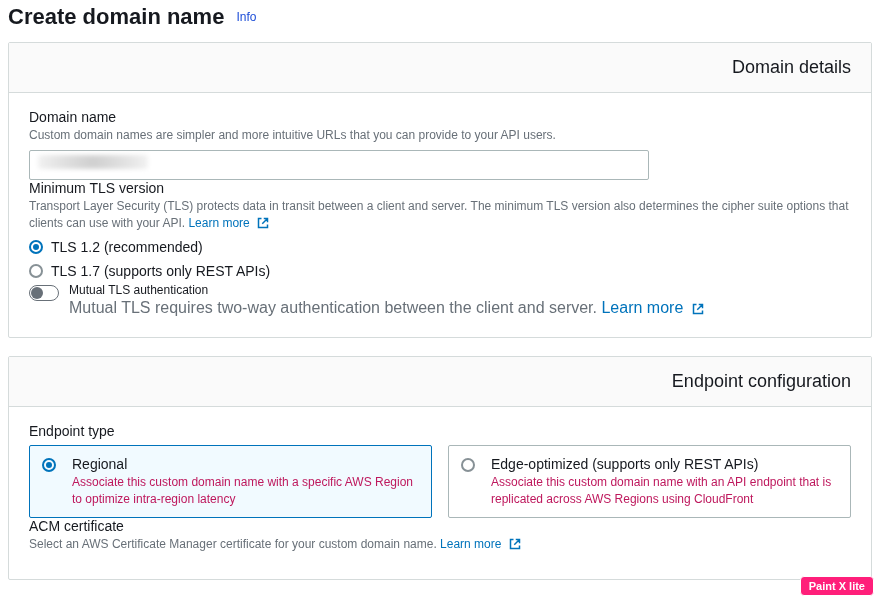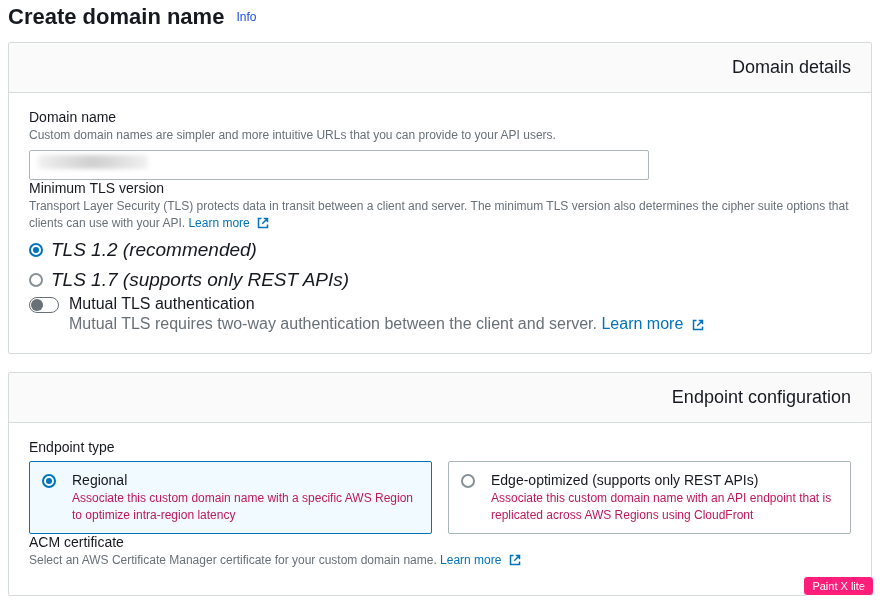--- a/index.html
+++ b/index.html
@@ -78,31 +78,31 @@
   .radio-list { display: flex; flex-direction: column; gap: 8px; margin-top: 4px; }
   .radio-item { display: flex; align-items: center; gap: 8px; cursor: pointer; }
   .radio-circle {
     width: 14px; height: 14px; border: 2px solid #879196; border-radius: 50%;
     display: flex; align-items: center; justify-content: center; flex-shrink: 0;
   }
   .radio-circle.selected { border-color: #0073bb; }
   .radio-circle.selected::after {
     content: ""; width: 6px; height: 6px; background: #0073bb; border-radius: 50%;
   }
-  .radio-label { font-size: 19px; font-style: italic; }
+  .radio-label { font-size: 14px; }
   .toggle-row { display: flex; align-items: flex-start; gap: 10px; margin-top: 4px; }
   .toggle {
     width: 30px; height: 16px; border-radius: 8px; background: #fff;
     border: 1px solid #687078; position: relative; cursor: pointer; flex-shrink: 0; margin-top: 2px;
   }
   .toggle::after {
     content: ""; position: absolute; left: 1px; top: 1px; width: 12px; height: 12px;
     background: #687078; border-radius: 50%;
   }
-  .toggle-label { font-size: 16px; font-weight: 400; }
+  .toggle-label { font-size: 12px; font-weight: 400; }
   .toggle-desc { font-size: 16px; color: #687078; margin-top: 2px; }
   .ext-icon {
     display: inline-block; vertical-align: -2px; margin-left: 4px;
   }
   .ext-icon svg { width: 12px; height: 12px; stroke: #0073bb; }
   .tiles { display: flex; gap: 16px; margin-top: 6px; }
   .tile {
     flex: 1; border: 1px solid #aab7b8; border-radius: 2px; padding: 10px 12px;
     display: flex; gap: 16px; cursor: pointer; background: #fff;
   }
@@ -110,21 +110,21 @@
   .tile .radio-circle { margin-top: 2px; }
   .tile-title { font-size: 14px; font-weight: 400; margin-bottom: 2px; }
   .tile-desc { font-size: 12px; color: #be185d; line-height: 1.35; }
   .redacted {
     display: inline-block; width: 110px; height: 14px;
     background: radial-gradient(circle, #cfcfcf 0%, #e6e6e6 70%, #f2f2f2 100%);
     filter: blur(2px); border-radius: 3px;
   }
   .watermark {
     position: fixed; bottom: 6px; right: 6px; background: #ff1f7a; color: #fff;
-    font-size: 11px; font-weight: 400; padding: 3px 8px; border-radius: 4px;
+    font-size: 11px; font-weight: 700; padding: 3px 8px; border-radius: 4px;
     border: 1px solid #fff;
   }
 </style>
 </head>
 <body>
 
 <div class="page-header">
   <h1 class="page-title">Create domain name</h1>
   <span class="info-link">Info</span>
 </div>

